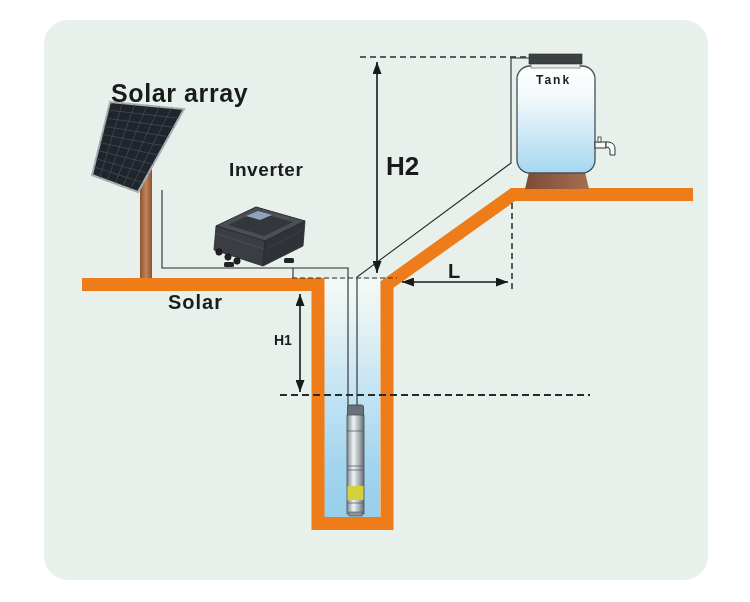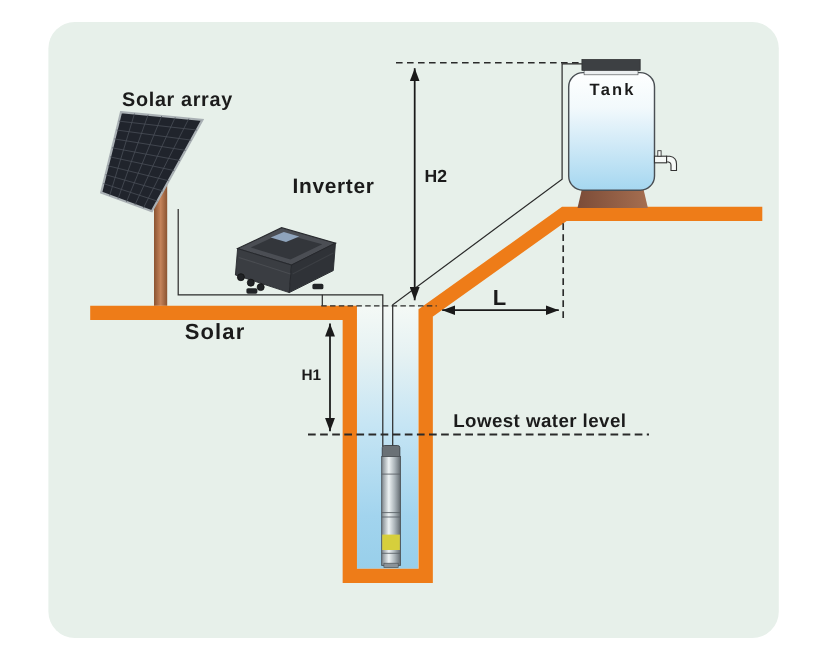--- a/index.html
+++ b/index.html
@@ -2,25 +2,25 @@
 <html><head>
 <meta charset="utf-8">
 <style>
   html,body{margin:0;padding:0;background:#ffffff;}
   .stage{position:relative;width:750px;height:602px;background:#ffffff;overflow:hidden;
          font-family:"Liberation Sans", sans-serif;}
   .card{position:absolute;left:44px;top:20px;width:664px;height:560px;border-radius:24px;
         background:#e7f0ea;}
   svg.art{position:absolute;left:0;top:0;}
   .lbl{position:absolute;color:#1b1b1b;font-weight:bold;white-space:nowrap;line-height:1;}
-  .lbl-solar{left:111px;top:81px;font-size:18px;letter-spacing:0.6px;}
-  .lbl-inverter{left:229px;top:160px;font-size:19px;letter-spacing:0.6px;margin-left:37px;}
-  .lbl-tank{left:536px;top:74px;font-size:15px;letter-spacing:2px;}
+  .lbl-solar{left:111px;top:81px;font-size:25px;letter-spacing:0.6px;}
+  .lbl-inverter{left:229px;top:160px;font-size:19px;letter-spacing:0.6px;}
+  .lbl-tank{left:536px;top:74px;font-size:12px;letter-spacing:2px;}
   .lbl-ground{left:168px;top:292px;font-size:20px;letter-spacing:1px;}
-  .lbl-h2{left:386px;top:153px;font-size:16px;}
+  .lbl-h2{left:386px;top:153px;font-size:26px;}
   .lbl-h1{left:274px;top:333px;font-size:14px;}
   .lbl-l{left:448px;top:261px;font-size:20px;}
   .lbl-lwl{left:412px;top:374px;font-size:17px;letter-spacing:0.4px;}
 </style>
 </head>
 <body>
 
 <div class="stage">
   <div class="card"></div>
 
@@ -143,14 +143,13 @@
     </g>
   </svg>
 
   <div class="lbl lbl-solar">Solar array</div>
   <div class="lbl lbl-inverter">Inverter</div>
   <div class="lbl lbl-tank">Tank</div>
   <div class="lbl lbl-ground">Solar</div>
   <div class="lbl lbl-h2">H2</div>
   <div class="lbl lbl-h1">H1</div>
   <div class="lbl lbl-l">L</div>
-  <div class="lbl lbl-lwl">Lowest water level</div>
 </div>
 
 </body></html>

